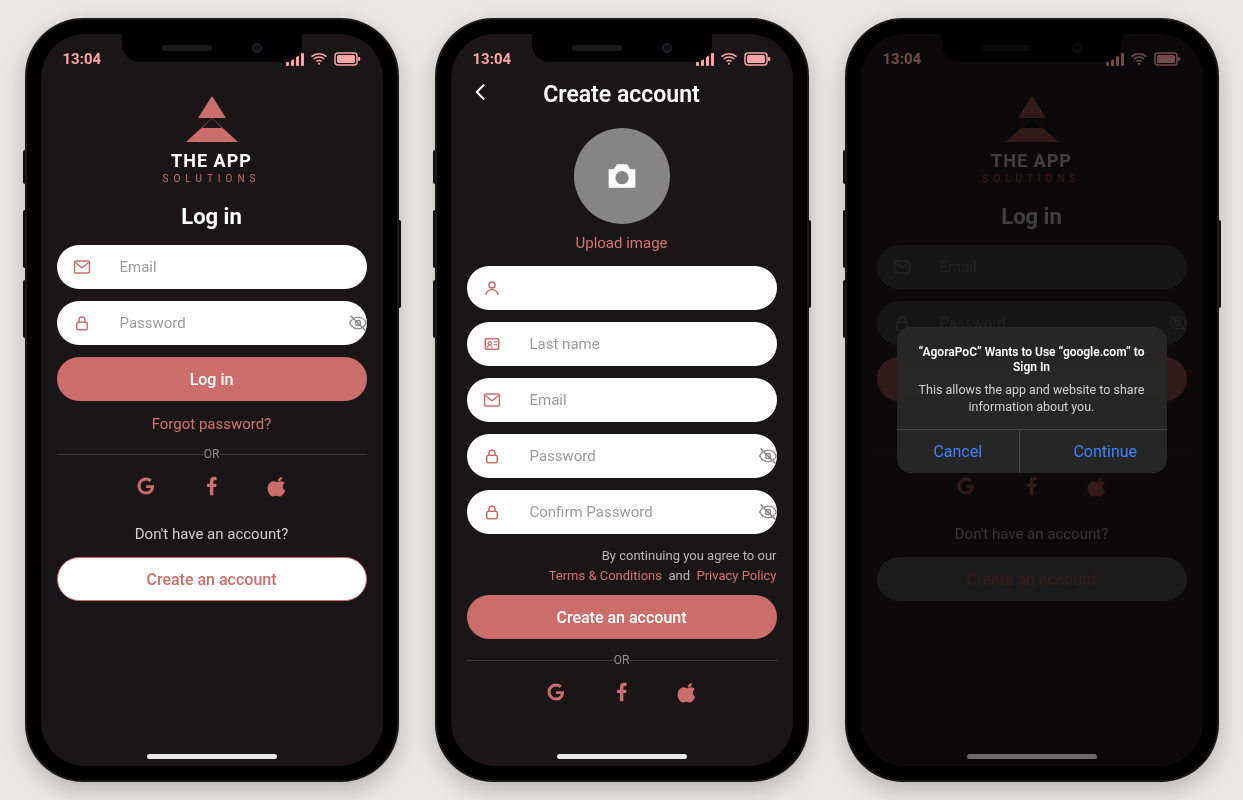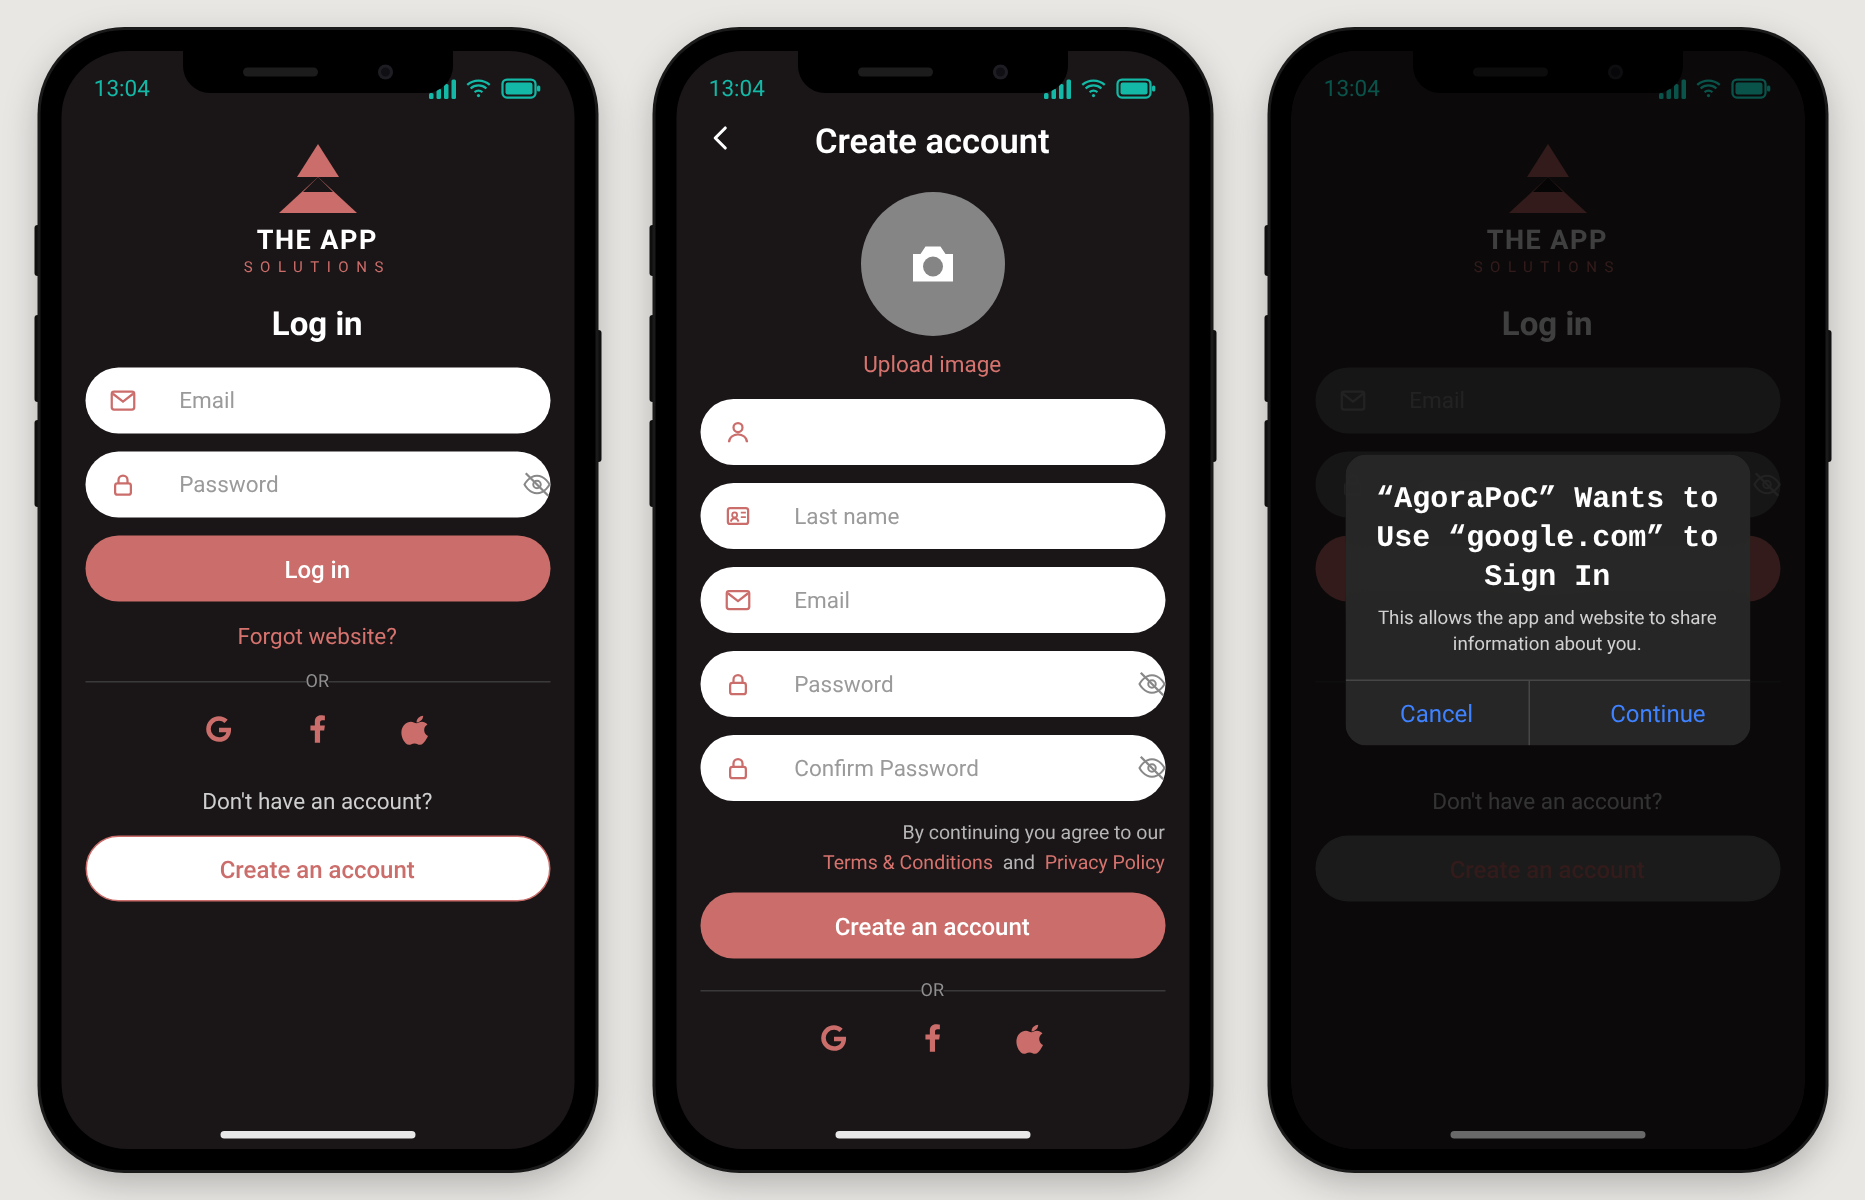--- a/index.html
+++ b/index.html
@@ -18,21 +18,21 @@
   .side-btn{position:absolute;background:#111;border-radius:3px;}
   .sb-l1{left:-4px;top:130px;width:4px;height:34px;}
   .sb-l2{left:-4px;top:190px;width:4px;height:58px;}
   .sb-l3{left:-4px;top:260px;width:4px;height:58px;}
   .sb-r {right:-4px;top:200px;width:4px;height:88px;}
   .screen{position:absolute;inset:14px;background:var(--bg);border-radius:44px;overflow:hidden;}
   .notch{position:absolute;top:0;left:50%;transform:translateX(-50%);width:180px;height:28px;background:#000;border-bottom-left-radius:18px;border-bottom-right-radius:18px;z-index:5;display:flex;align-items:center;justify-content:center;gap:40px;}
   .notch .speaker{width:50px;height:6px;background:#1c1c1c;border-radius:3px;}
   .notch .cam{width:10px;height:10px;background:#101014;border-radius:50%;box-shadow:inset 0 0 0 2px #1d1d23;}
   .home-ind{position:absolute;bottom:7px;left:50%;transform:translateX(-50%);width:130px;height:5px;background:#fff;border-radius:3px;opacity:.9;z-index:6;}
-  .status{display:flex;justify-content:space-between;align-items:center;padding:10px 22px 0;height:40px;color:#14b8a6;font-weight:400;font-size:15px;}
+  .status{display:flex;justify-content:space-between;align-items:center;padding:10px 22px 0;height:40px;color:#fca5a5;font-weight:700;font-size:15px;}
   .status .right{display:flex;align-items:center;gap:6px;}
   .content{position:absolute;top:40px;left:0;right:0;bottom:0;overflow:hidden;padding:0 16px;}
 
   
   .logo-wrap{display:flex;flex-direction:column;align-items:center;margin-top:22px;}
   .logo-mark{width:52px;height:48px;position:relative;margin-bottom:6px;}
   .logo-mark .tri{position:absolute;left:50%;transform:translateX(-50%);width:0;height:0;}
   .logo-mark .tri.top{top:0;border-left:14px solid transparent;border-right:14px solid transparent;border-bottom:22px solid var(--accent);}
   .logo-mark .tri.bot{top:22px;border-left:26px solid transparent;border-right:26px solid transparent;border-bottom:24px solid var(--accent);}
   .logo-mark .tri.cut{top:22px;border-left:10px solid transparent;border-right:10px solid transparent;border-bottom:10px solid var(--bg);}
@@ -69,21 +69,21 @@
   .avatar{width:96px;height:96px;border-radius:50%;background:#858585;margin:18px auto 10px;display:flex;align-items:center;justify-content:center;}
   .avatar svg{color:#fff;}
 
   .terms{color:#b6b6b6;text-align:right;font-size:13px;line-height:1.5;margin:6px 0 10px;}
   .terms span.tl{color:var(--link);cursor:pointer;}
 
   
   .dim-overlay{position:absolute;inset:0;background:rgba(0,0,0,.55);z-index:7;display:flex;align-items:center;justify-content:center;}
   .alert{width:270px;background:rgba(40,40,40,.96);border-radius:14px;overflow:hidden;color:#fff;text-align:center;backdrop-filter:blur(8px);}
   .alert .a-body{padding:18px 16px 14px;}
-  .alert .a-title{font-weight:600;font-size:20px;line-height:1.3;margin-bottom:6px;font-family:Liberation Mono, monospace;}
+  .alert .a-title{font-weight:600;font-size:12px;line-height:1.3;margin-bottom:6px;}
   .alert .a-msg{font-size:12.5px;color:#d0d0d0;line-height:1.35;}
   .alert .a-btns{display:flex;border-top:1px solid rgba(120,120,120,.4);}
   .alert .a-btn{flex:1;padding:12px 0;font-size:16px;color:#3f82ff;cursor:pointer;}
   .alert .a-btn + .a-btn{border-left:1px solid rgba(120,120,120,.4);padding-left:24px;}
 
   
   .screen3 .content{filter:brightness(.55);}
   .screen3 .btn-outline{background:#6d6d6d;border-color:#6d6d6d;color:var(--accent);}
   .screen3 .field{background:#5a5a5a;}
   .screen3 input::placeholder,.screen3 .field .icon,.screen3 .field .trail-icon{color:#8c8c8c !important;}
@@ -208,21 +208,21 @@
             </svg>
           </span>
         <input type="password" placeholder="Password" style="">
         <span class="trail-icon">
             <svg width="20" height="20" viewBox="0 0 24 24">
               <use href="#i-eye-off"></use>
             </svg>
           </span>
       </div>
       <button class="btn-primary">Log in</button>
-      <div class="link-txt">Forgot website?</div>
+      <div class="link-txt">Forgot password?</div>
 
       <div class="div-or">
           <div class="ln"></div>
           <span>OR</span>
           <div class="ln"></div>
         </div>
       <div class="socials">
         <span class="sicon">
             <svg width="22" height="22" viewBox="0 0 24 24">
               <use href="#i-google"></use>

